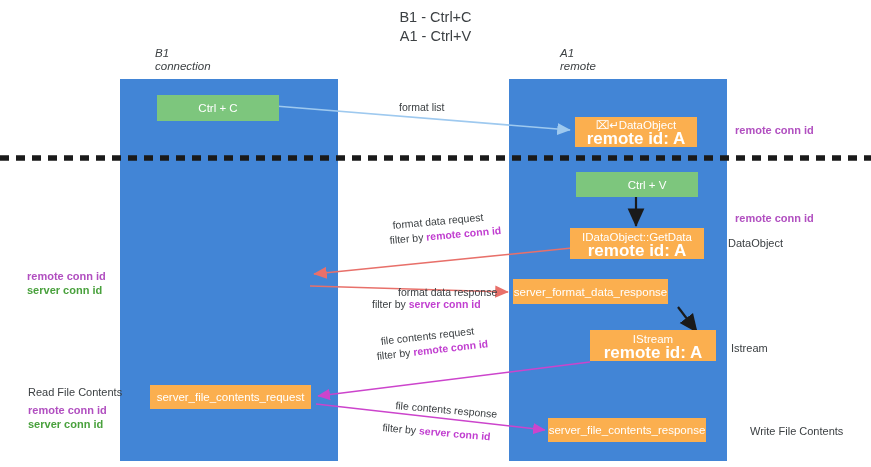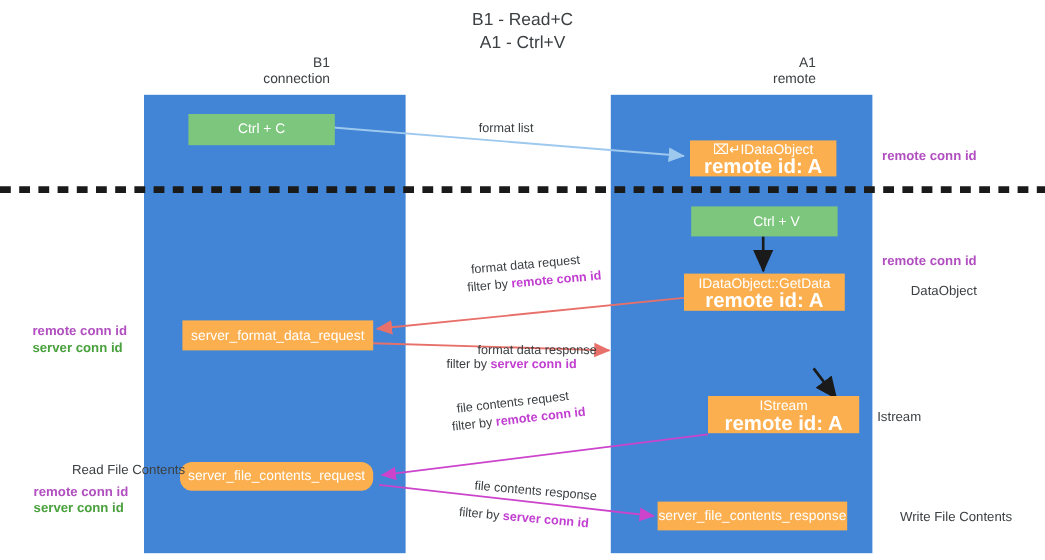--- a/index.html
+++ b/index.html
@@ -13,22 +13,22 @@
     background:#ffffff;
     overflow:hidden;
   }
   
   .title{
     position:absolute;left:0;top:8px;width:871px;
     text-align:center;color:#3c4043;font-size:14.5px;line-height:19px;
   }
   
   .colhead{
-    position:absolute;text-align:right;color:#3c4043;
-    font-size:11.5px;line-height:13px;
+    position:absolute;text-align:left;color:#3c4043;
+    font-size:11.5px;line-height:13px;font-style:italic;
   }
   
   .lane{
     position:absolute;background:#4285d6;
   }
   
   .box{
     position:absolute;
     display:flex;align-items:center;justify-content:center;
     flex-direction:column;
@@ -54,21 +54,21 @@
   .edgelbl .p{color:#c13fd0;font-weight:bold;}
   svg.overlay{position:absolute;left:0;top:0;width:871px;height:467px;pointer-events:none;}
   .dashline{position:absolute;left:0;top:155px;width:871px;height:6px;}
 </style>
 </head>
 <body>
 
 <div id="canvas">
 
   <div class="title">
-    <div>B1 - Read+C</div>
+    <div>B1 - Ctrl+C</div>
     <div>A1 - Ctrl+V</div>
   </div>
 
   <div class="colhead" style="left:155px;top:47px;width:120px;">
     <div>B1</div>
     <div>connection</div>
   </div>
   <div class="colhead" style="left:560px;top:47px;width:120px;">
     <div>A1</div>
     <div>remote</div>
@@ -110,44 +110,44 @@
 
   <svg class="dashline" viewBox="0 0 871 6" preserveAspectRatio="none">
     <line x1="0" y1="3" x2="871" y2="3" stroke="#1a1a1a" stroke-width="5.5" stroke-dasharray="9 7"></line>
   </svg>
 
   <div class="box green" style="left:157px;top:95px;width:122px;height:26px;">
     <div>Ctrl + C</div>
   </div>
 
   <div class="box orange" style="left:575px;top:117px;width:122px;height:30px;">
-    <div>⌧↵IDataObject</div>
+    <div>⌧↵DataObject</div>
     <div class="l2">remote id: A</div>
   </div>
 
   <div class="box green" style="left:576px;top:172px;width:122px;height:25px;padding-left:20px;">
     <div>Ctrl + V</div>
   </div>
 
   <div class="box orange" style="left:570px;top:228px;width:134px;height:31px;text-align:right;">
     <div>IDataObject::GetData</div>
     <div class="l2">remote id: A</div>
   </div>
 
-  <div class="box orange" style="left:152px;top:267px;width:159px;height:25px;">
-    <div>server_format_data_request</div>
+
+  <div class="box orange" style="left:513px;top:279px;width:155px;height:25px;">
+    <div>server_format_data_response</div>
   </div>
-
 
   <div class="box orange" style="left:590px;top:330px;width:126px;height:31px;">
     <div>IStream</div>
     <div class="l2">remote id: A</div>
   </div>
 
-  <div class="box orange" style="left:150px;top:385px;width:161px;height:24px;border-radius:10px;">
+  <div class="box orange" style="left:150px;top:385px;width:161px;height:24px;">
     <div>server_file_contents_request</div>
   </div>
 
   <div class="box orange" style="left:548px;top:418px;width:158px;height:24px;">
     <div>server_file_contents_response</div>
   </div>
 
   <div class="edgelbl" style="left:399px;top:101px;">format list</div>
 
   <div class="edgelbl" style="left:392px;top:219px;transform:rotate(-5.2deg);transform-origin:left top;">format data request</div>
@@ -165,24 +165,24 @@
     <span>filter by </span><span class="p">remote conn id</span>
   </div>
 
   <div class="edgelbl" style="left:396px;top:399px;transform:rotate(5deg);transform-origin:left top;">file contents response</div>
   <div class="edgelbl" style="left:383px;top:421px;transform:rotate(5deg);transform-origin:left top;">
     <span>filter by </span><span class="p">server conn id</span>
   </div>
 
   <div class="lbl purple" style="left:735px;top:123px;">remote conn id</div>
   <div class="lbl purple" style="left:735px;top:211px;">remote conn id</div>
-  <div class="lbl dark" style="left:721px;top:236px;padding-left:38px;">DataObject</div>
+  <div class="lbl dark" style="left:690px;top:236px;padding-left:38px;">DataObject</div>
   <div class="lbl dark" style="left:731px;top:341px;">Istream</div>
   <div class="lbl dark" style="left:734px;top:424px;margin-left:16px;">Write File Contents</div>
 
   <div class="lbl purple" style="left:27px;top:269px;">remote conn id</div>
   <div class="lbl green" style="left:27px;top:283px;">server conn id</div>
 
-  <div class="lbl dark" style="left:28px;top:385px;margin-left:32px;">Read File Contents</div>
+  <div class="lbl dark" style="left:28px;top:385px;">Read File Contents</div>
   <div class="lbl purple" style="left:28px;top:403px;">remote conn id</div>
   <div class="lbl green" style="left:28px;top:417px;">server conn id</div>
 
 </div>
 
 </body></html>

